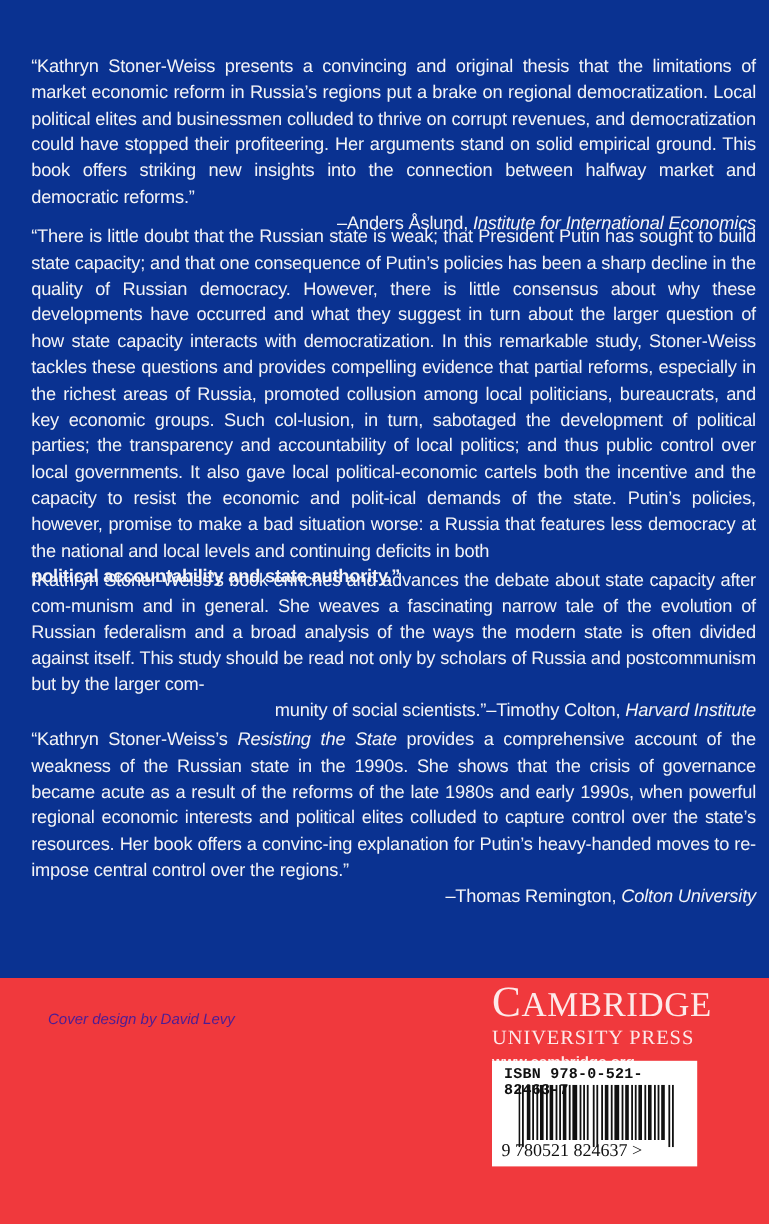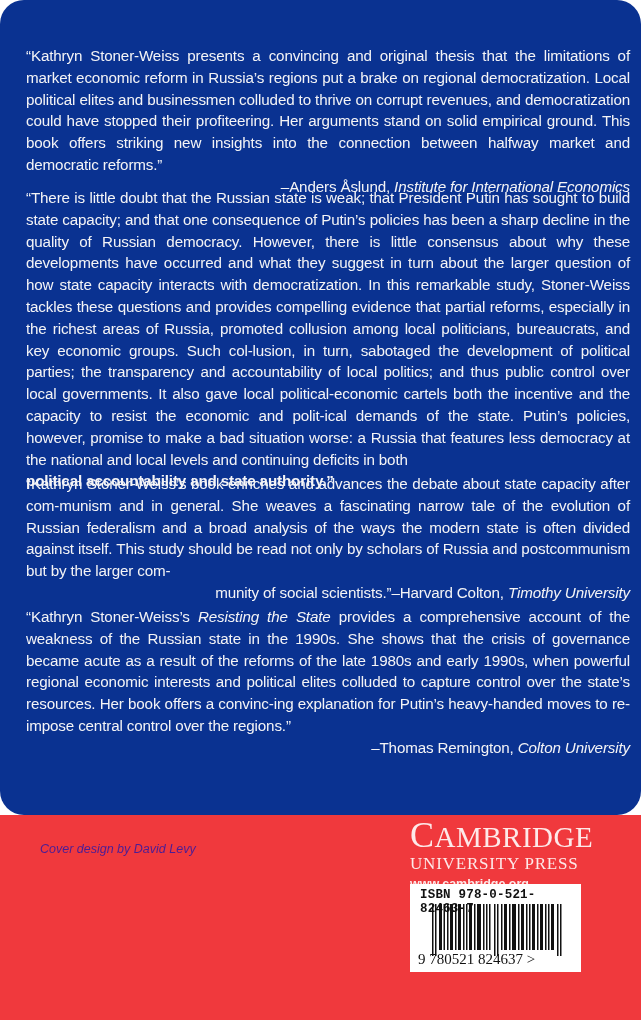--- a/index.html
+++ b/index.html
@@ -1,18 +1,18 @@
 <!DOCTYPE html>
 <html><head>
 <meta charset="utf-8">
 <style>
   html, body { margin: 0; padding: 0; }
   body { width: 641px; height: 1020px; overflow: hidden; font-family: "Liberation Sans", "DejaVu Sans", sans-serif; }
   .cover { position: relative; width: 641px; height: 1020px; }
-  .blue { position: absolute; left: 0; top: 0; width: 641px; height: 815px; background: #0a3291; border-radius: 24px; }
+  .blue { position: absolute; left: 0; top: 0; width: 641px; height: 815px; background: #0a3291; }
   .red { position: absolute; left: 0; top: 815px; width: 641px; height: 205px; background: #f0393d; }
   .quote-block { position: absolute; left: 26px; width: 604px; color: #f4f4f6; font-size: 15.2px; line-height: 21.8px; letter-spacing: -0.15px; }
   .quote-text { margin: 0; text-align: justify; text-align-last: left; hyphens: manual; }
   .attr { text-align: right; margin: 0; }
   .attr .inst { font-style: italic; }
   .q1 { top: 45px; }
   .q2 { top: 187px; }
   .q3 { top: 473px; }
   .q4 { top: 606px; }
   .q2 .last-line { display: flex; justify-content: space-between; font-weight: bold; }
@@ -43,21 +43,21 @@
       <p class="quote-text">“There is little doubt that the Russian state is weak; that President Putin has sought to build state capacity; and that one consequence of Putin’s policies has been a sharp decline in the quality of Russian democracy. However, there is little consensus about why these developments have occurred and what they suggest in turn about the larger question of how state capacity interacts with democratization. In this remarkable study, Stoner-Weiss tackles these questions and provides compelling evidence that partial reforms, especially in the richest areas of Russia, promoted collusion among local politicians, bureaucrats, and key economic groups. Such col-lusion, in turn, sabotaged the development of political parties; the transparency and accountability of local politics; and thus public control over local governments. It also gave local political-economic cartels both the incentive and the capacity to resist the economic and polit-ical demands of the state. Putin’s policies, however, promise to make a bad situation worse: a Russia that features less democracy at the national and local levels and continuing deficits in both</p>
       <div class="last-line">
         <span>political accountability and state authority.”</span>
       </div>
     </div>
 
     <div class="quote-block q3">
       <p class="quote-text">“Kathryn Stoner-Weiss’s book enriches and advances the debate about state capacity after com-munism and in general. She weaves a fascinating narrow tale of the evolution of Russian federalism and a broad analysis of the ways the modern state is often divided against itself. This study should be read not only by scholars of Russia and postcommunism but by the larger com-</p>
       <div class="last-line">
         <span>munity of social scientists.”</span>
-        <span><span>–Harvard Colton, </span><span style="font-style:italic">Timothy University</span></span>
+        <span><span>–Timothy Colton, </span><span style="font-style:italic">Harvard Institute</span></span>
       </div>
     </div>
 
     <div class="quote-block q4">
       <p class="quote-text"><span>“Kathryn Stoner-Weiss’s </span><span style="font-style:italic">Resisting the State</span><span> provides a comprehensive account of the weakness of the Russian state in the 1990s. She shows that the crisis of governance became acute as a result of the reforms of the late 1980s and early 1990s, when powerful regional economic interests and political elites colluded to capture control over the state’s resources. Her book offers a convinc-ing explanation for Putin’s heavy-handed moves to re-impose central control over the regions.”</span></p>
       <p class="attr"><span>–Thomas Remington, </span><span class="inst">Colton University</span></p>
     </div>
 
   </div>
 

